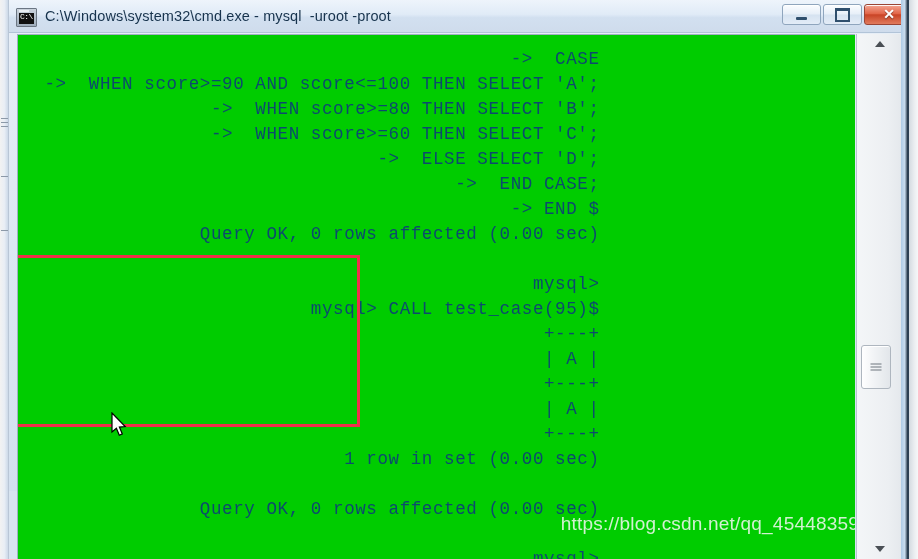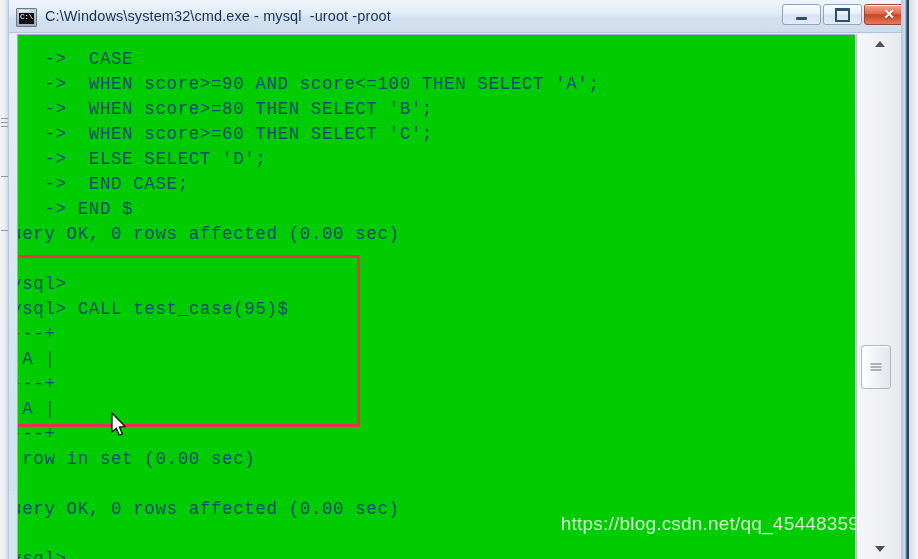--- a/index.html
+++ b/index.html
@@ -9,20 +9,21 @@
     overflow:hidden;
     background:#d8e4f0;
     font-family:"Liberation Sans", sans-serif;
   }
 
   
   #window {
     position:absolute; left:0; top:0;
     width:918px; height:491px;
     background:linear-gradient(180deg,#e8eff7 0%,#dce7f3 50%,#d3e0ef 100%);
+    text-align:right;
   }
 
   
   #behind-left {
     position:absolute; left:0; top:0; width:9px; height:559px;
     background:linear-gradient(90deg,#f2f2f2 0%,#e9eef5 55%,#ccd9e8 100%);
     border-right:1px solid #b9c6d6;
   }
   #behind-left .tick {
     position:absolute; left:1px; width:7px; height:1px; background:#8c99a8;

